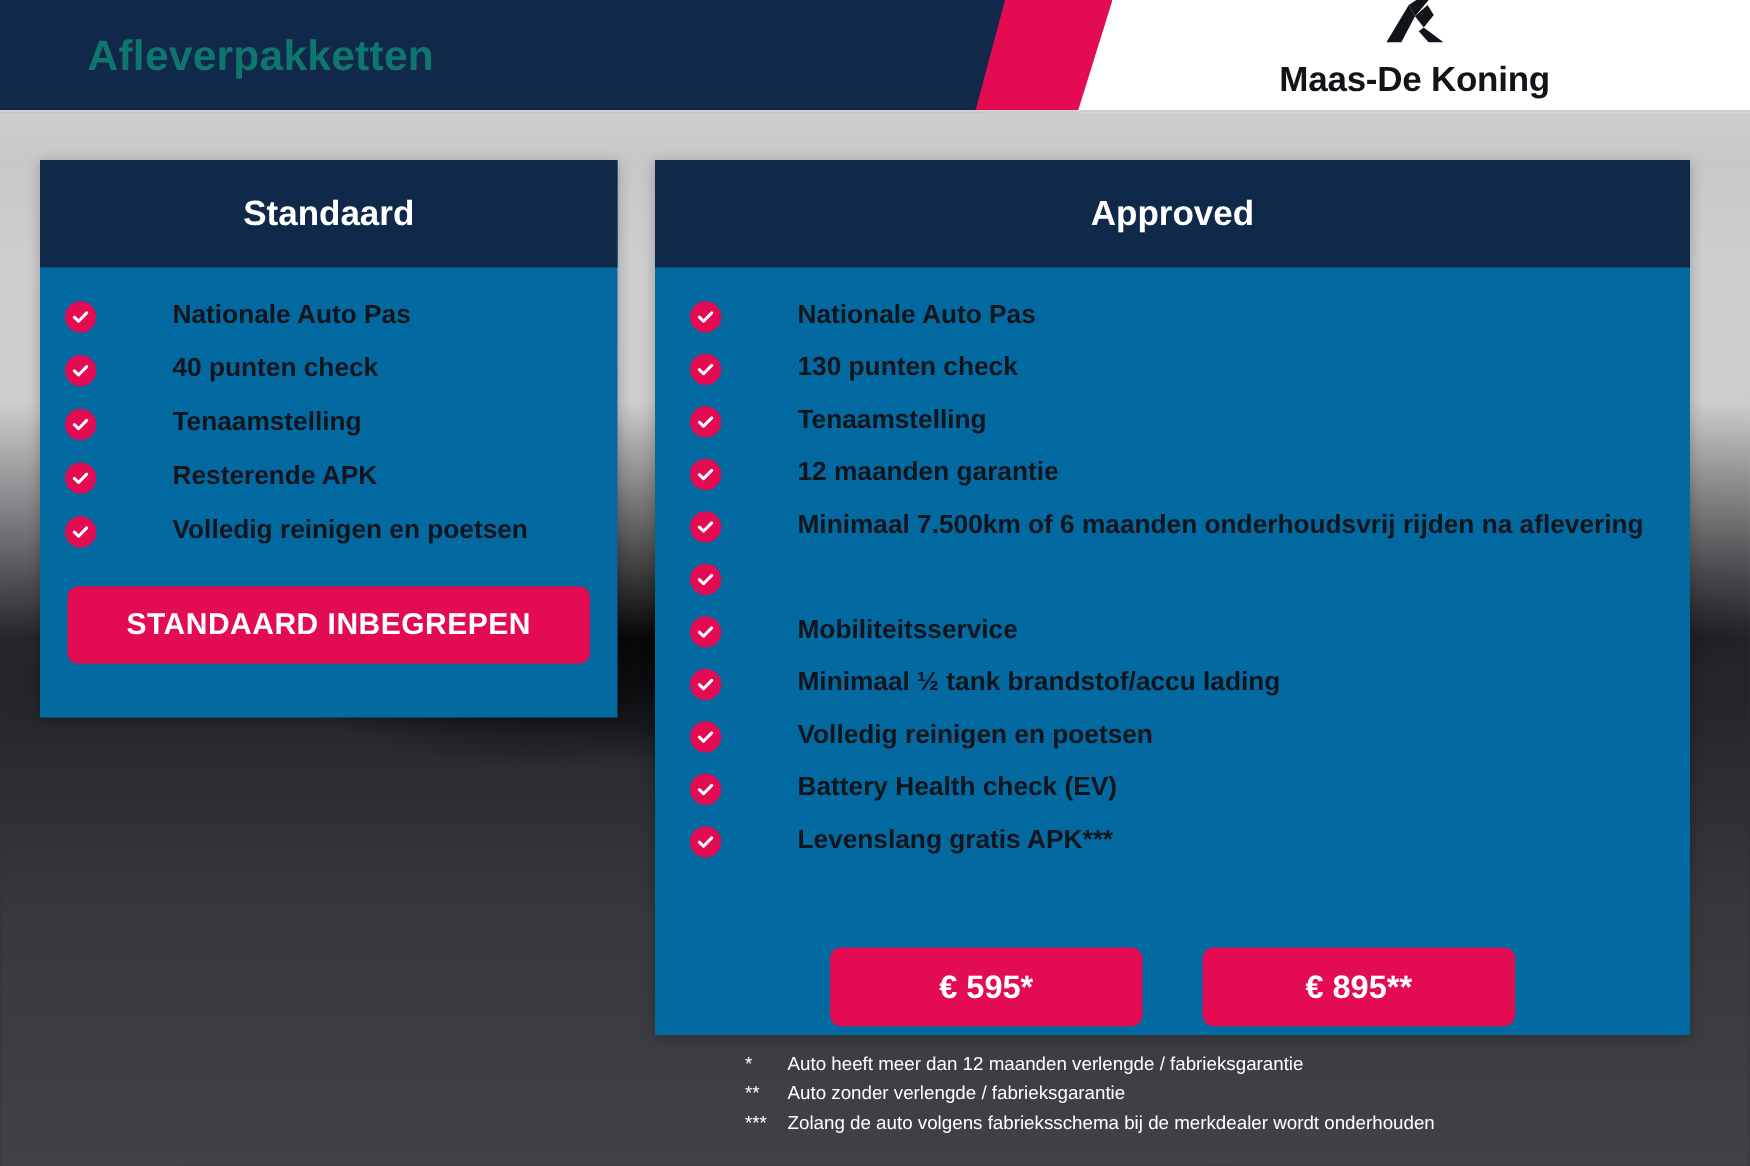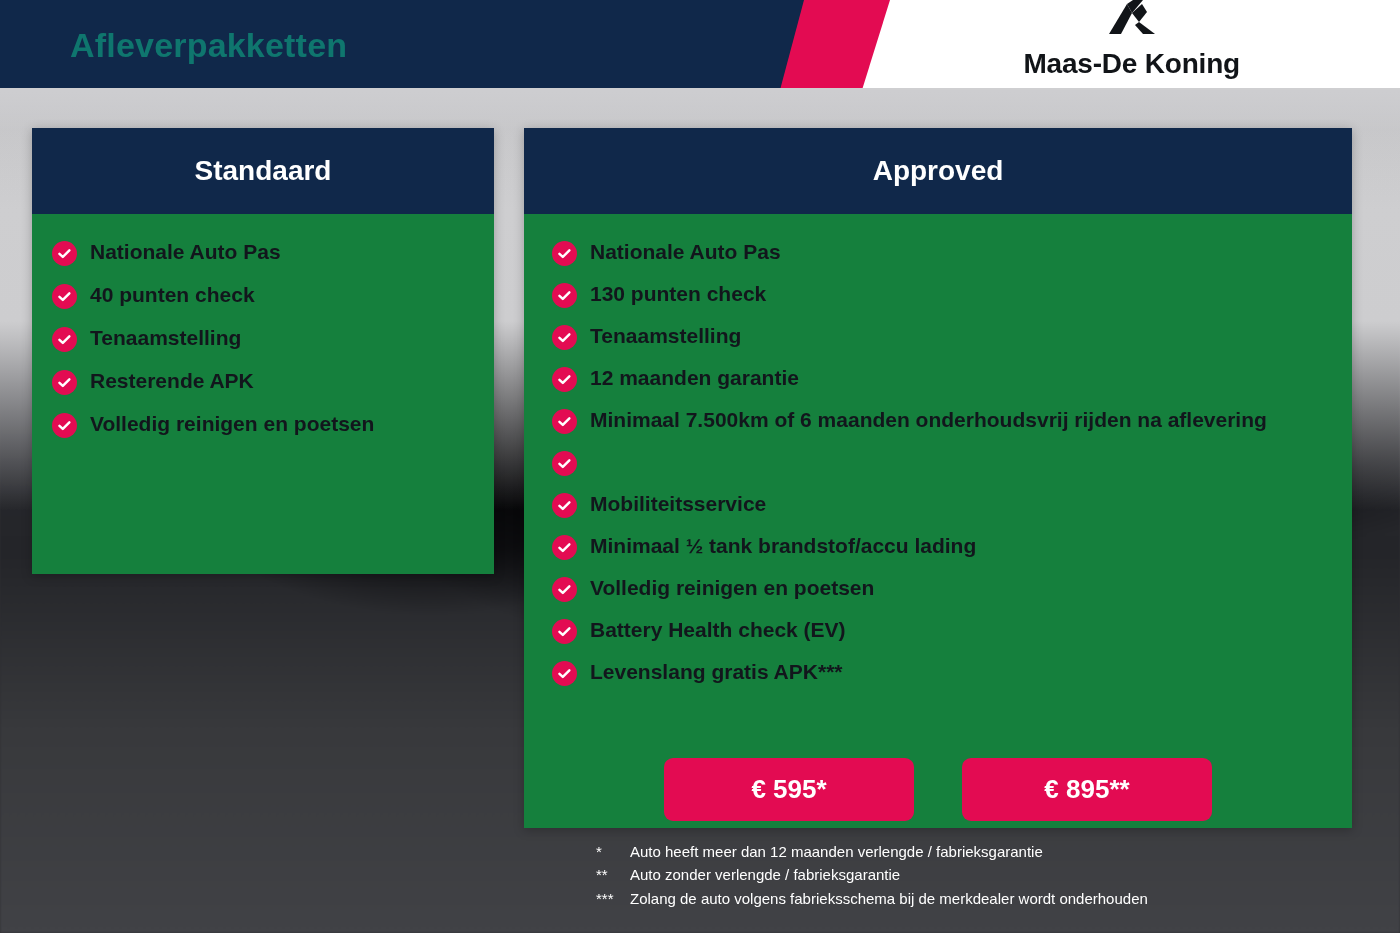--- a/index.html
+++ b/index.html
@@ -71,21 +71,21 @@
     white-space:nowrap;
   }
   .header-underline {
     position:absolute; left:0; top:88px; width:1400px; height:2px;
     background:#cfcfd1;
   }
 
   
   .card {
     position:absolute;
-    background:#15803d;
+    background:#0369a1;
     box-shadow:0 2px 10px rgba(0,0,0,.25);
   }
   .card-head {
     background:#10284a;
     color:#ffffff;
     text-align:center;
     font-size:28px; font-weight:bold;
     display:flex; align-items:center; justify-content:center;
   }
   .card-body { padding:0 0 0 0; }
@@ -96,21 +96,21 @@
     color:#12161c;
     font-weight:bold;
   }
   .feature .check {
     flex:0 0 auto;
     width:25px; height:25px; border-radius:50%;
     background:#e30b52;
     display:flex; align-items:center; justify-content:center;
   }
   .feature .check svg { width:15px; height:15px; display:block; }
-  .feature .label { line-height:1.32; }
+  .feature .label { line-height:1.32;margin-left:48px; }
 
   
   #card-standaard { left:32px; top:128px; width:462px; height:446px; }
   #card-standaard .card-head { height:86px; font-size:28px; }
   #card-standaard .feature-list { padding:24px 20px 0 20px; }
   #card-standaard .feature { margin-bottom:15px; font-size:21px; }
   #card-standaard .feature .check { margin-top:3px; }
   .std-btn-wrap { padding:16px 22px 0 22px; }
   .std-btn {
     display:block; width:100%;
@@ -221,20 +221,23 @@
           </li>
           <li class="feature">
             <span class="check">
               <svg viewBox="0 0 16 16">
                 <path d="M2.6 8.3 L6.2 11.7 L13.2 4.6" fill="none" stroke="#ffffff" stroke-width="2.6" stroke-linecap="round" stroke-linejoin="round"></path>
               </svg>
             </span>
             <span class="label">Volledig reinigen en poetsen</span>
           </li>
         </ul>
+      <div class="std-btn-wrap">
+        <button class="std-btn">STANDAARD INBEGREPEN</button>
+      </div>
     </div>
   </div>
 
   <div class="card" id="card-approved">
     <div class="card-head">Approved</div>
     <div class="card-body">
       <ul class="feature-list" id="apr-list">
           <li class="feature">
             <span class="check">
               <svg viewBox="0 0 16 16">

